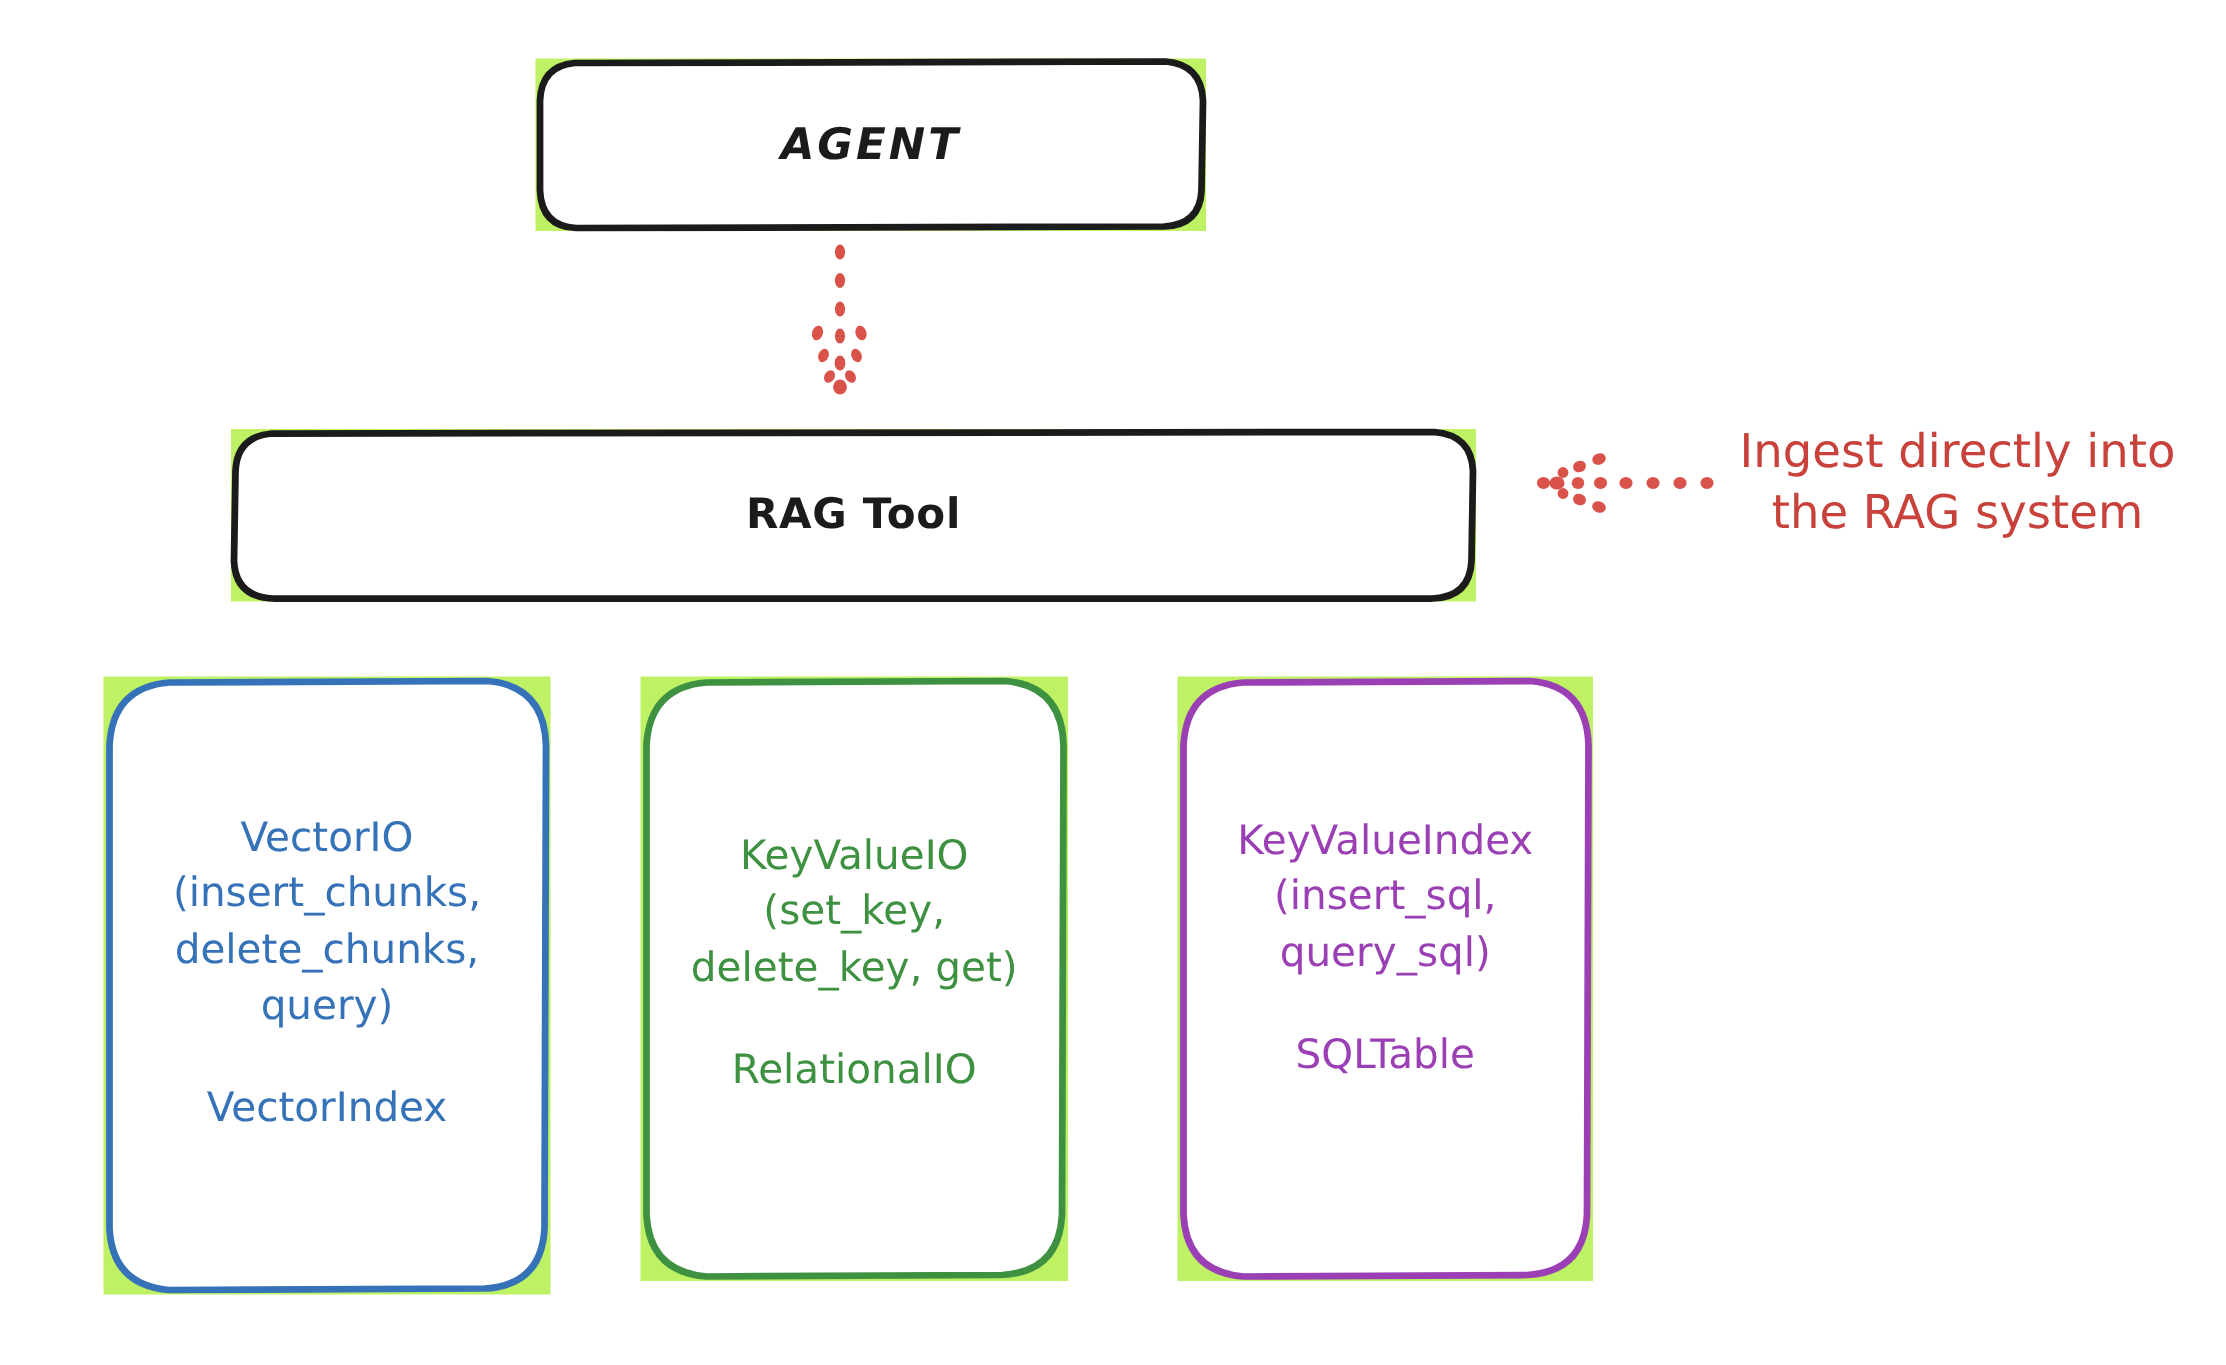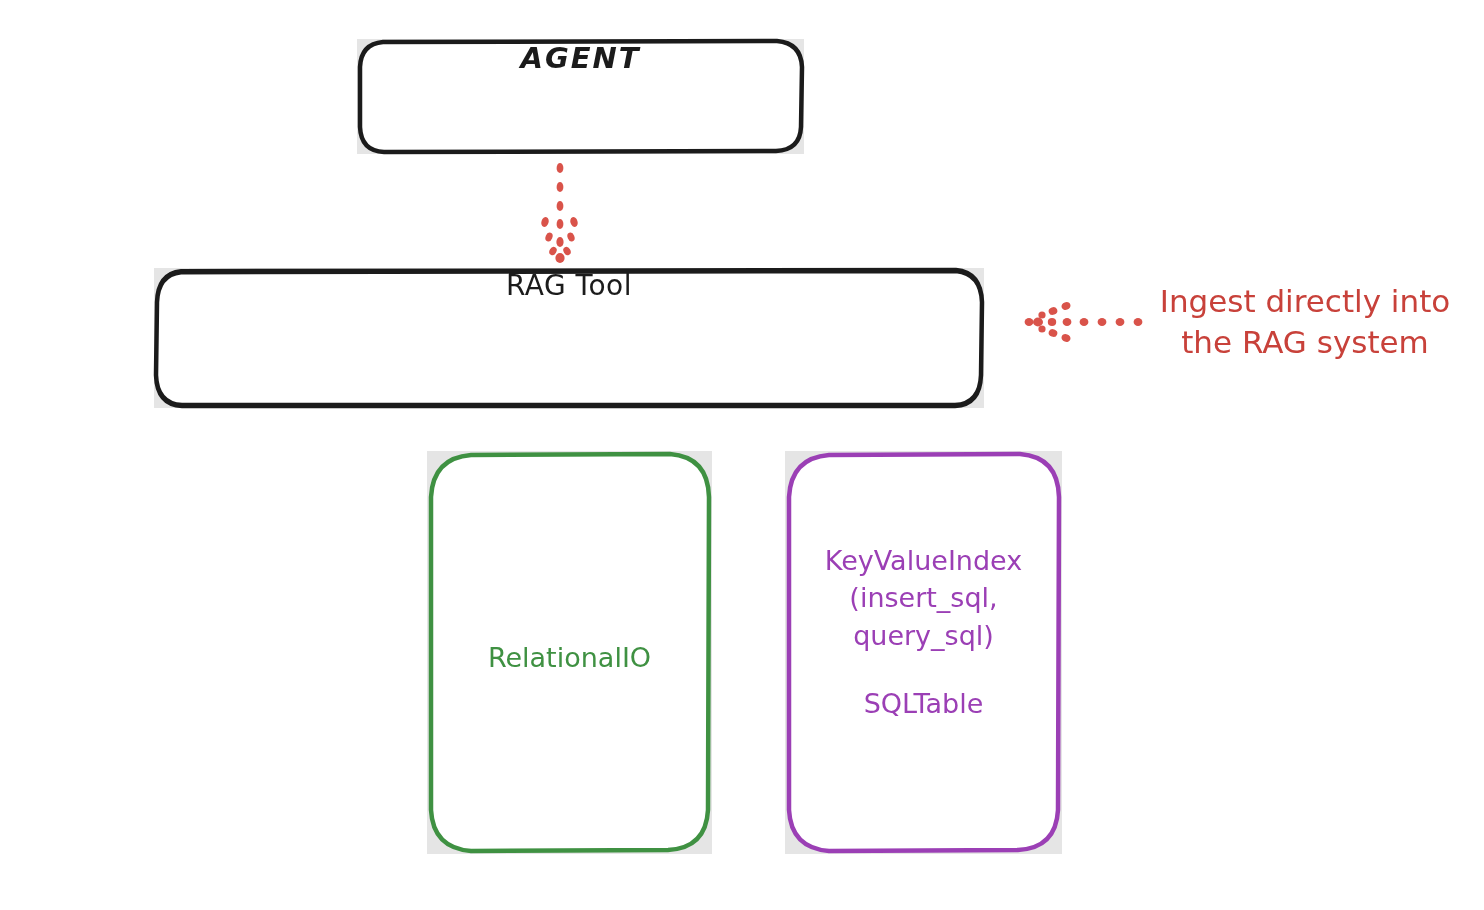--- a/index.html
+++ b/index.html
@@ -17,23 +17,24 @@
     height: 910px;
     background: #ffffff;
     overflow: hidden;
   }
 
   
   .node {
     position: absolute;
     box-sizing: border-box;
     display: flex;
+    align-items: center;
     justify-content: center;
     text-align: center;
-    background: #e5e5e5;
+    background: #bef264;
   }
   .node svg.frame {
     position: absolute;
     left: 0;
     top: 0;
     width: 100%;
     height: 100%;
     overflow: visible;
     pointer-events: none;
   }
@@ -55,23 +56,24 @@
     font-family: "DejaVu Sans", sans-serif;
     font-style: italic;
     font-weight: 700;
     font-size: 29px;
     letter-spacing: 2px;
     color: #1b1b1b;
   }
 
   #ragtool-node {
     left: 154px;
-    top: 268px;
+    top: 286px;
     width: 830px;
-    height: 140px;
+    height: 115px;
+    font-weight: bold;
   }
   #ragtool-node .label {
     font-family: "DejaVu Sans", sans-serif;
     font-size: 28px;
     color: #1b1b1b;
     letter-spacing: 0.5px;
   }
 
   #vectorio-node {
     left: 69px;
@@ -210,26 +212,41 @@
       <ellipse cx="22" cy="17" rx="3.6" ry="3.6"></ellipse>
       <ellipse cx="33" cy="35" rx="4.4" ry="3.8" transform="rotate(20 33 35)"></ellipse>
       <ellipse cx="46" cy="40" rx="4.6" ry="3.8" transform="rotate(20 46 40)"></ellipse>
       <ellipse cx="22" cy="31" rx="3.6" ry="3.6"></ellipse>
     </g>
   </svg>
 
   <div id="ingest-annotation">Ingest directly into
 the RAG system</div>
 
+  <div class="node" id="vectorio-node">
+    <svg class="frame" viewBox="0 0 298 412" preserveAspectRatio="none">
+      <path d="M 44 4 L 256 3 Q 294 6 295 46 L 294 368 Q 292 406 254 408 L 44 409 Q 6 406 4 368 L 4 46 Q 6 7 44 4 Z" fill="#ffffff" stroke="#3572b8" stroke-width="4.5" stroke-linecap="round" stroke-linejoin="round"></path>
+    </svg>
+    <div class="store-inner">
+      <span class="store-label">VectorIO
+(insert_chunks,
+delete_chunks,
+query)</span>
+      <span class="store-secondary">VectorIndex</span>
+    </div>
+  </div>
 
   <div class="node" id="keyvalueio-node">
     <svg class="frame" viewBox="0 0 285 403" preserveAspectRatio="none">
       <path d="M 44 4 L 243 3 Q 281 6 282 46 L 281 359 Q 279 397 241 399 L 44 400 Q 6 397 4 359 L 4 46 Q 6 7 44 4 Z" fill="#ffffff" stroke="#3f9142" stroke-width="4.5" stroke-linecap="round" stroke-linejoin="round"></path>
     </svg>
     <div class="store-inner">
+      <span class="store-label">KeyValueIO
+(set_key,
+delete_key, get)</span>
       <span class="store-secondary">RelationalIO</span>
     </div>
   </div>
 
   <div class="node" id="relationalio-node">
     <svg class="frame" viewBox="0 0 277 403" preserveAspectRatio="none">
       <path d="M 44 4 L 235 3 Q 273 6 274 46 L 273 359 Q 271 397 233 399 L 44 400 Q 6 397 4 359 L 4 46 Q 6 7 44 4 Z" fill="#ffffff" stroke="#9b3fb5" stroke-width="4.5" stroke-linecap="round" stroke-linejoin="round"></path>
     </svg>
     <div class="store-inner">
       <span class="store-label">KeyValueIndex

